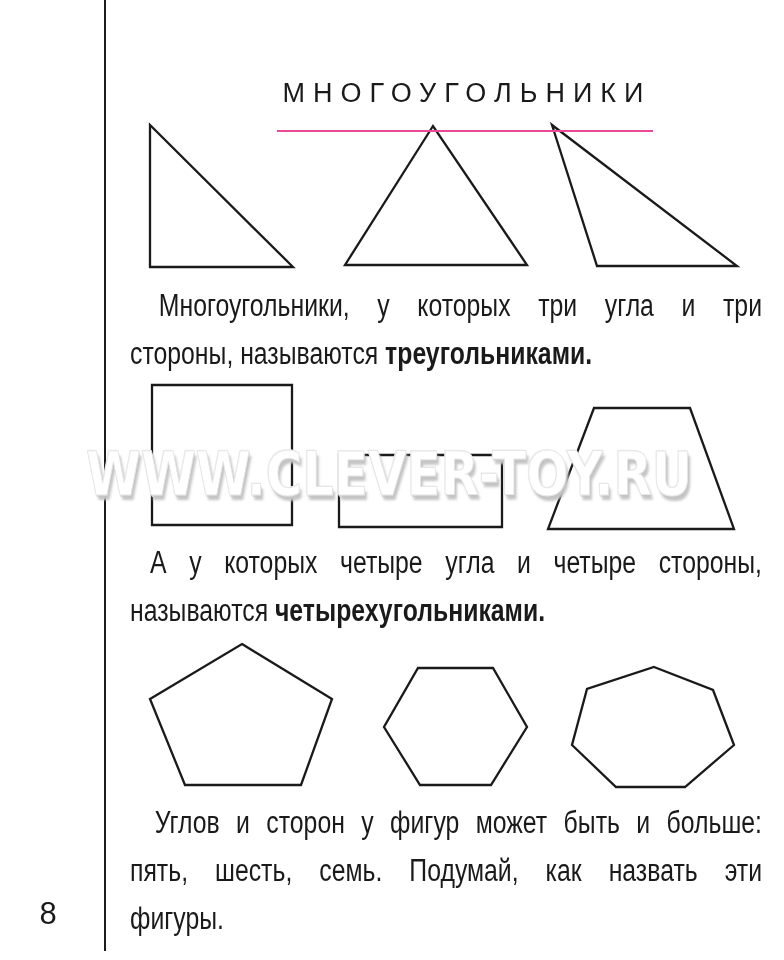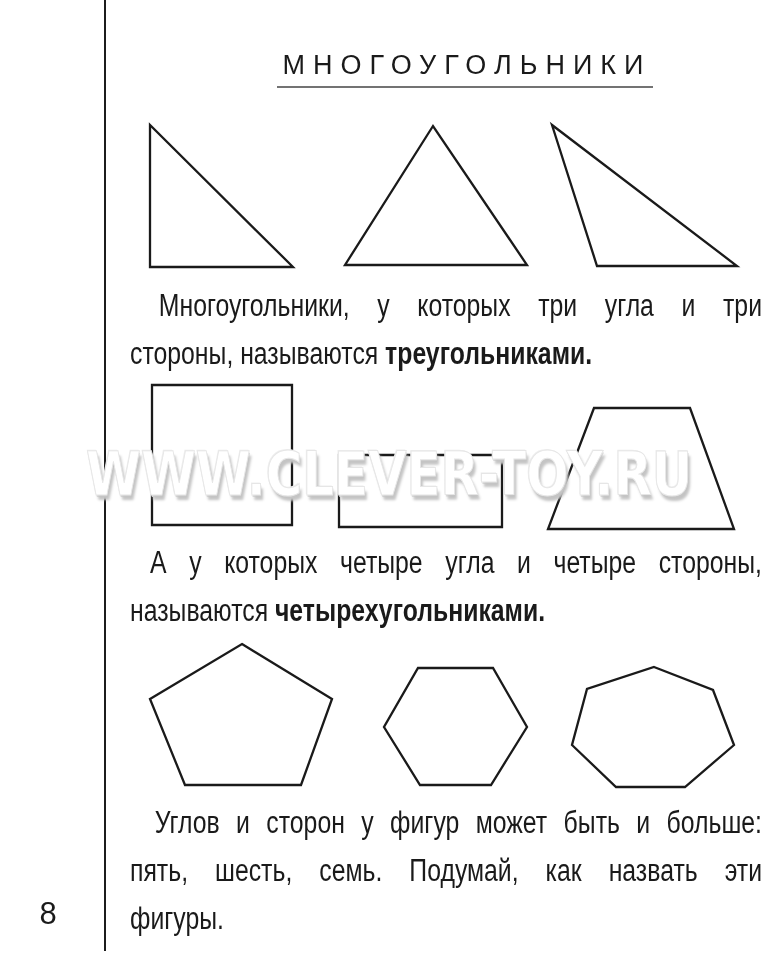--- a/index.html
+++ b/index.html
@@ -5,21 +5,21 @@
   html,body { margin:0; padding:0; background:#ffffff; }
   .page {
     position:relative; width:784px; height:960px; background:#ffffff;
     overflow:hidden; font-family:"Liberation Sans", sans-serif; color:#1a1a1a;
   }
   .vrule { position:absolute; left:104px; top:0; width:2px; height:951px; background:#1c1c1c; z-index:1; }
 
   .title-wrap { position:absolute; left:130px; top:48px; width:670px; text-align:center; z-index:4; }
   .title {
     display:inline-block; font-size:27px; line-height:34px; letter-spacing:8px;
-    font-weight:400; border-bottom:2px solid #737373; padding:0 2px 4px 6px; white-space:nowrap;
+    font-weight:400; border-bottom:2px solid #ec4899; padding:0 2px 20px 6px; white-space:nowrap;margin-top:28px;
   }
 
   #figures-svg { position:absolute; left:0; top:0; z-index:2; }
   #figures-svg polygon { fill:none; stroke:#1a1a1a; stroke-width:2.3; stroke-linejoin:miter; }
 
   .watermark {
     position:absolute; left:86px; top:444px; z-index:3;
     font-family:"DejaVu Sans", sans-serif; font-weight:bold; font-size:60px; line-height:60px;
     color:#ffffff; white-space:nowrap;
     transform:scaleX(0.83); transform-origin:0 0;

